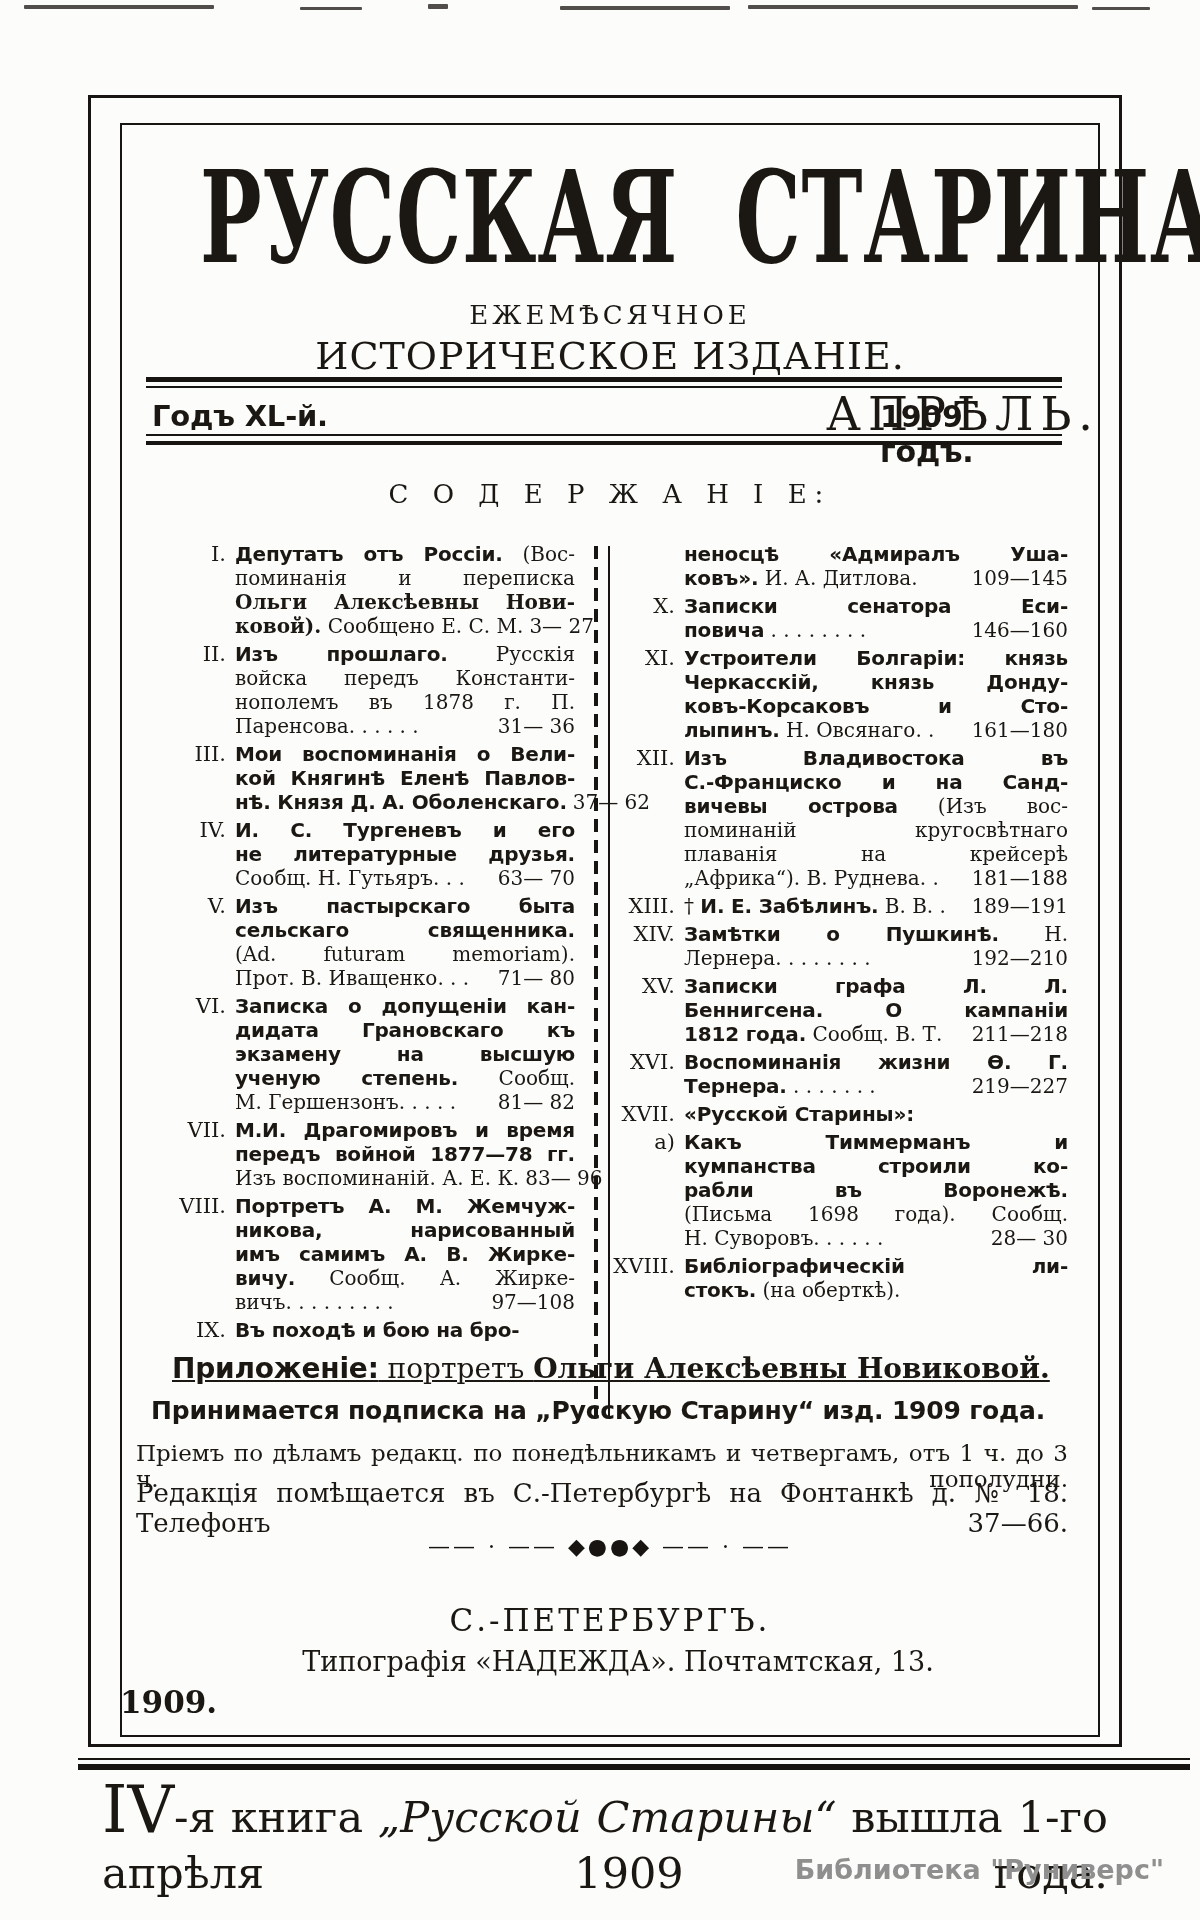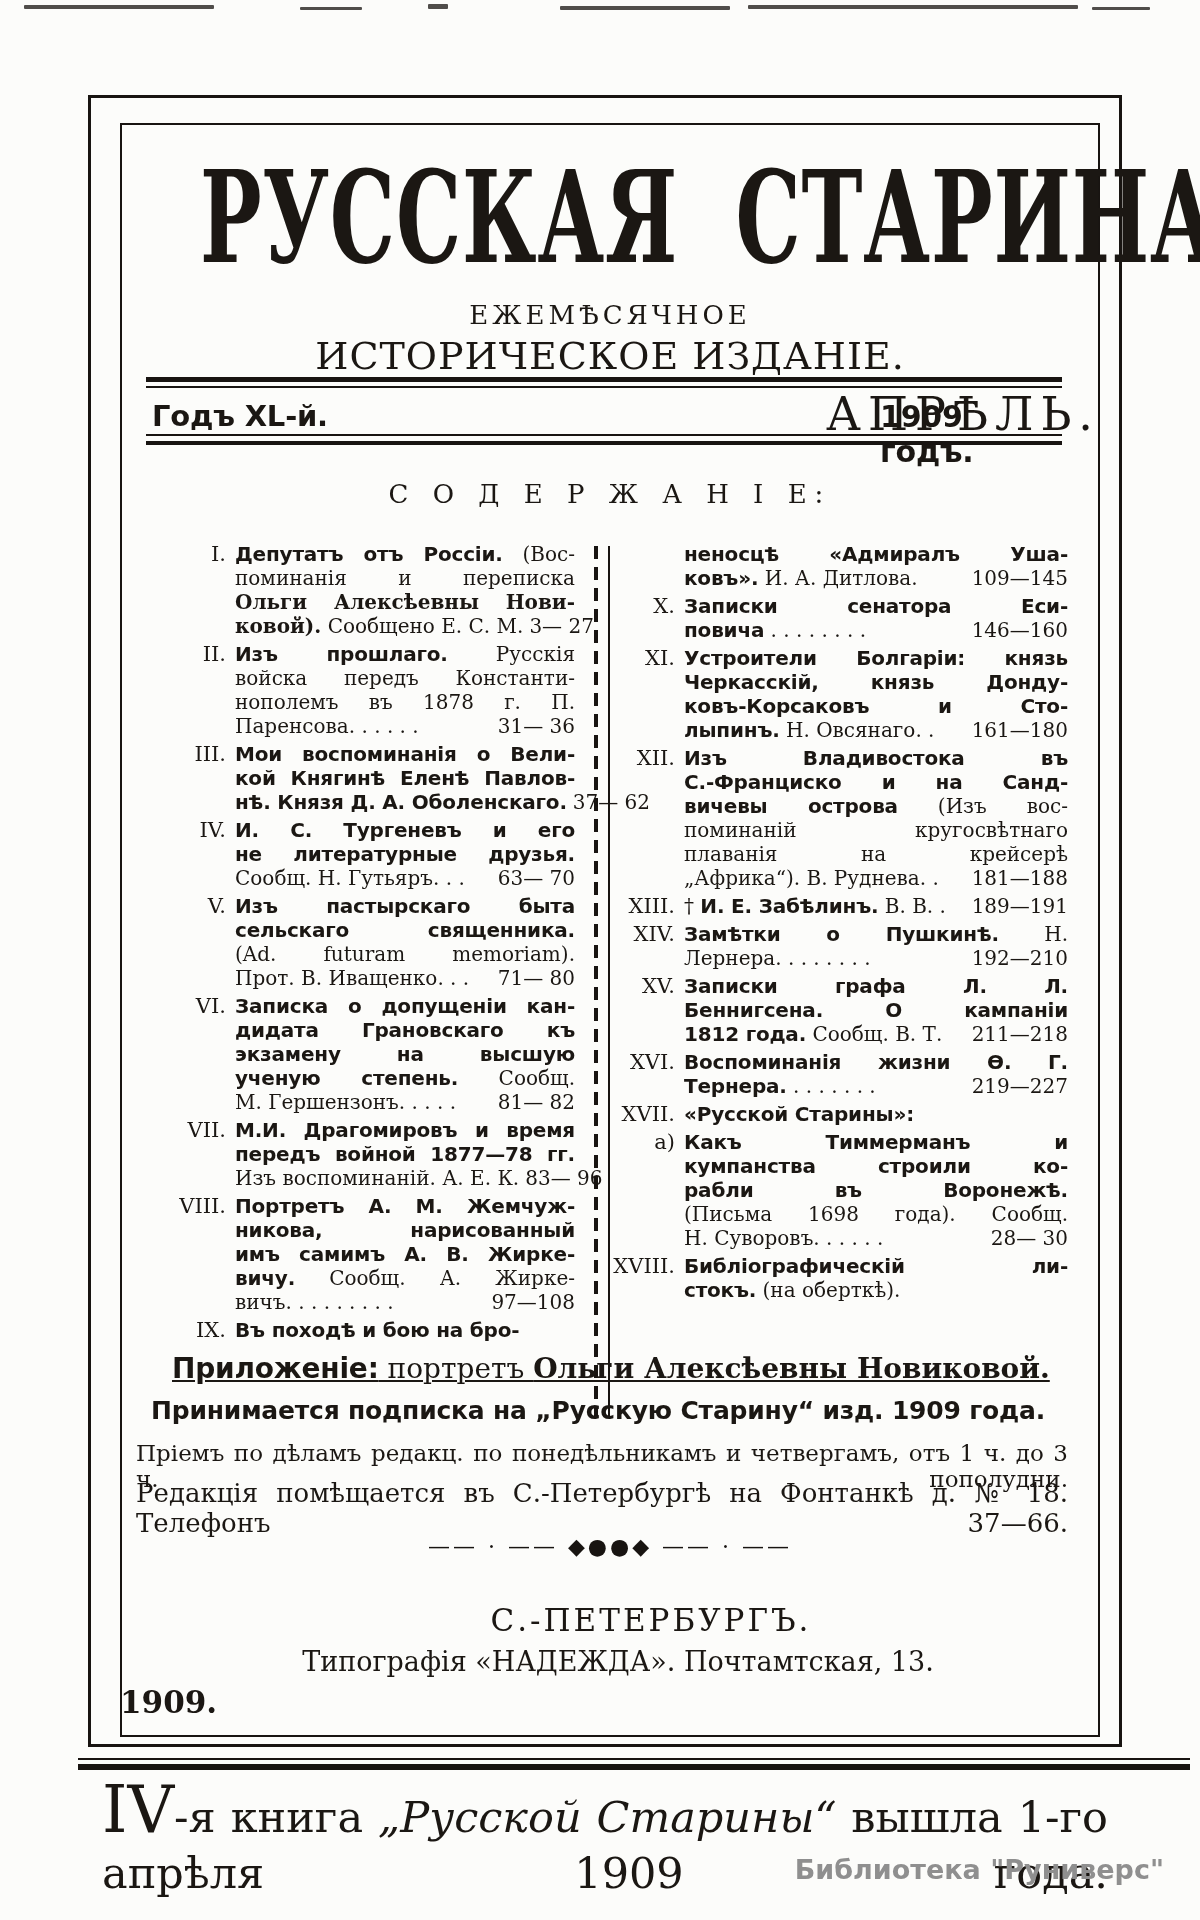--- a/index.html
+++ b/index.html
@@ -56,21 +56,21 @@
   .div-line{left:608px;top:546px;width:2px;height:872px;background:#181411;}
 
   
   .supplement{left:172px;top:1352px;font-size:28px;text-decoration:underline;}
   .subscription{left:120px;top:1396px;width:956px;text-align:center;font-size:25px;}
   .reception{left:136px;top:1440px;width:932px;font-size:23px;text-align:justify;text-align-last:justify;}
   .address{left:136px;top:1478px;width:932px;font-size:26px;text-align:justify;text-align-last:justify;}
 
   .ornament{left:120px;top:1534px;width:980px;text-align:center;font-size:22px;letter-spacing:3px;color:#181411;}
 
-  .city{left:120px;top:1602px;width:980px;text-align:center;font-size:31px;letter-spacing:3px;margin-left:41px;}
+  .city{left:120px;top:1602px;width:980px;text-align:center;font-size:31px;letter-spacing:3px;}
   .printer{left:128px;top:1646px;width:980px;text-align:center;font-size:27px;}
   .impyear{left:120px;top:1684px;width:980px;text-align:left;font-size:31px;font-weight:700;}
 
   
   .footer-note{left:102px;top:1778px;width:1006px;font-size:43px;line-height:56px;
                text-align:justify;text-align-last:justify;}
   .watermark{top:1854px;right:36px;font-family:"DejaVu Sans","Liberation Sans",sans-serif;
              font-size:27px;font-weight:600;color:#8f8f8f;}
 </style>
 </head>

